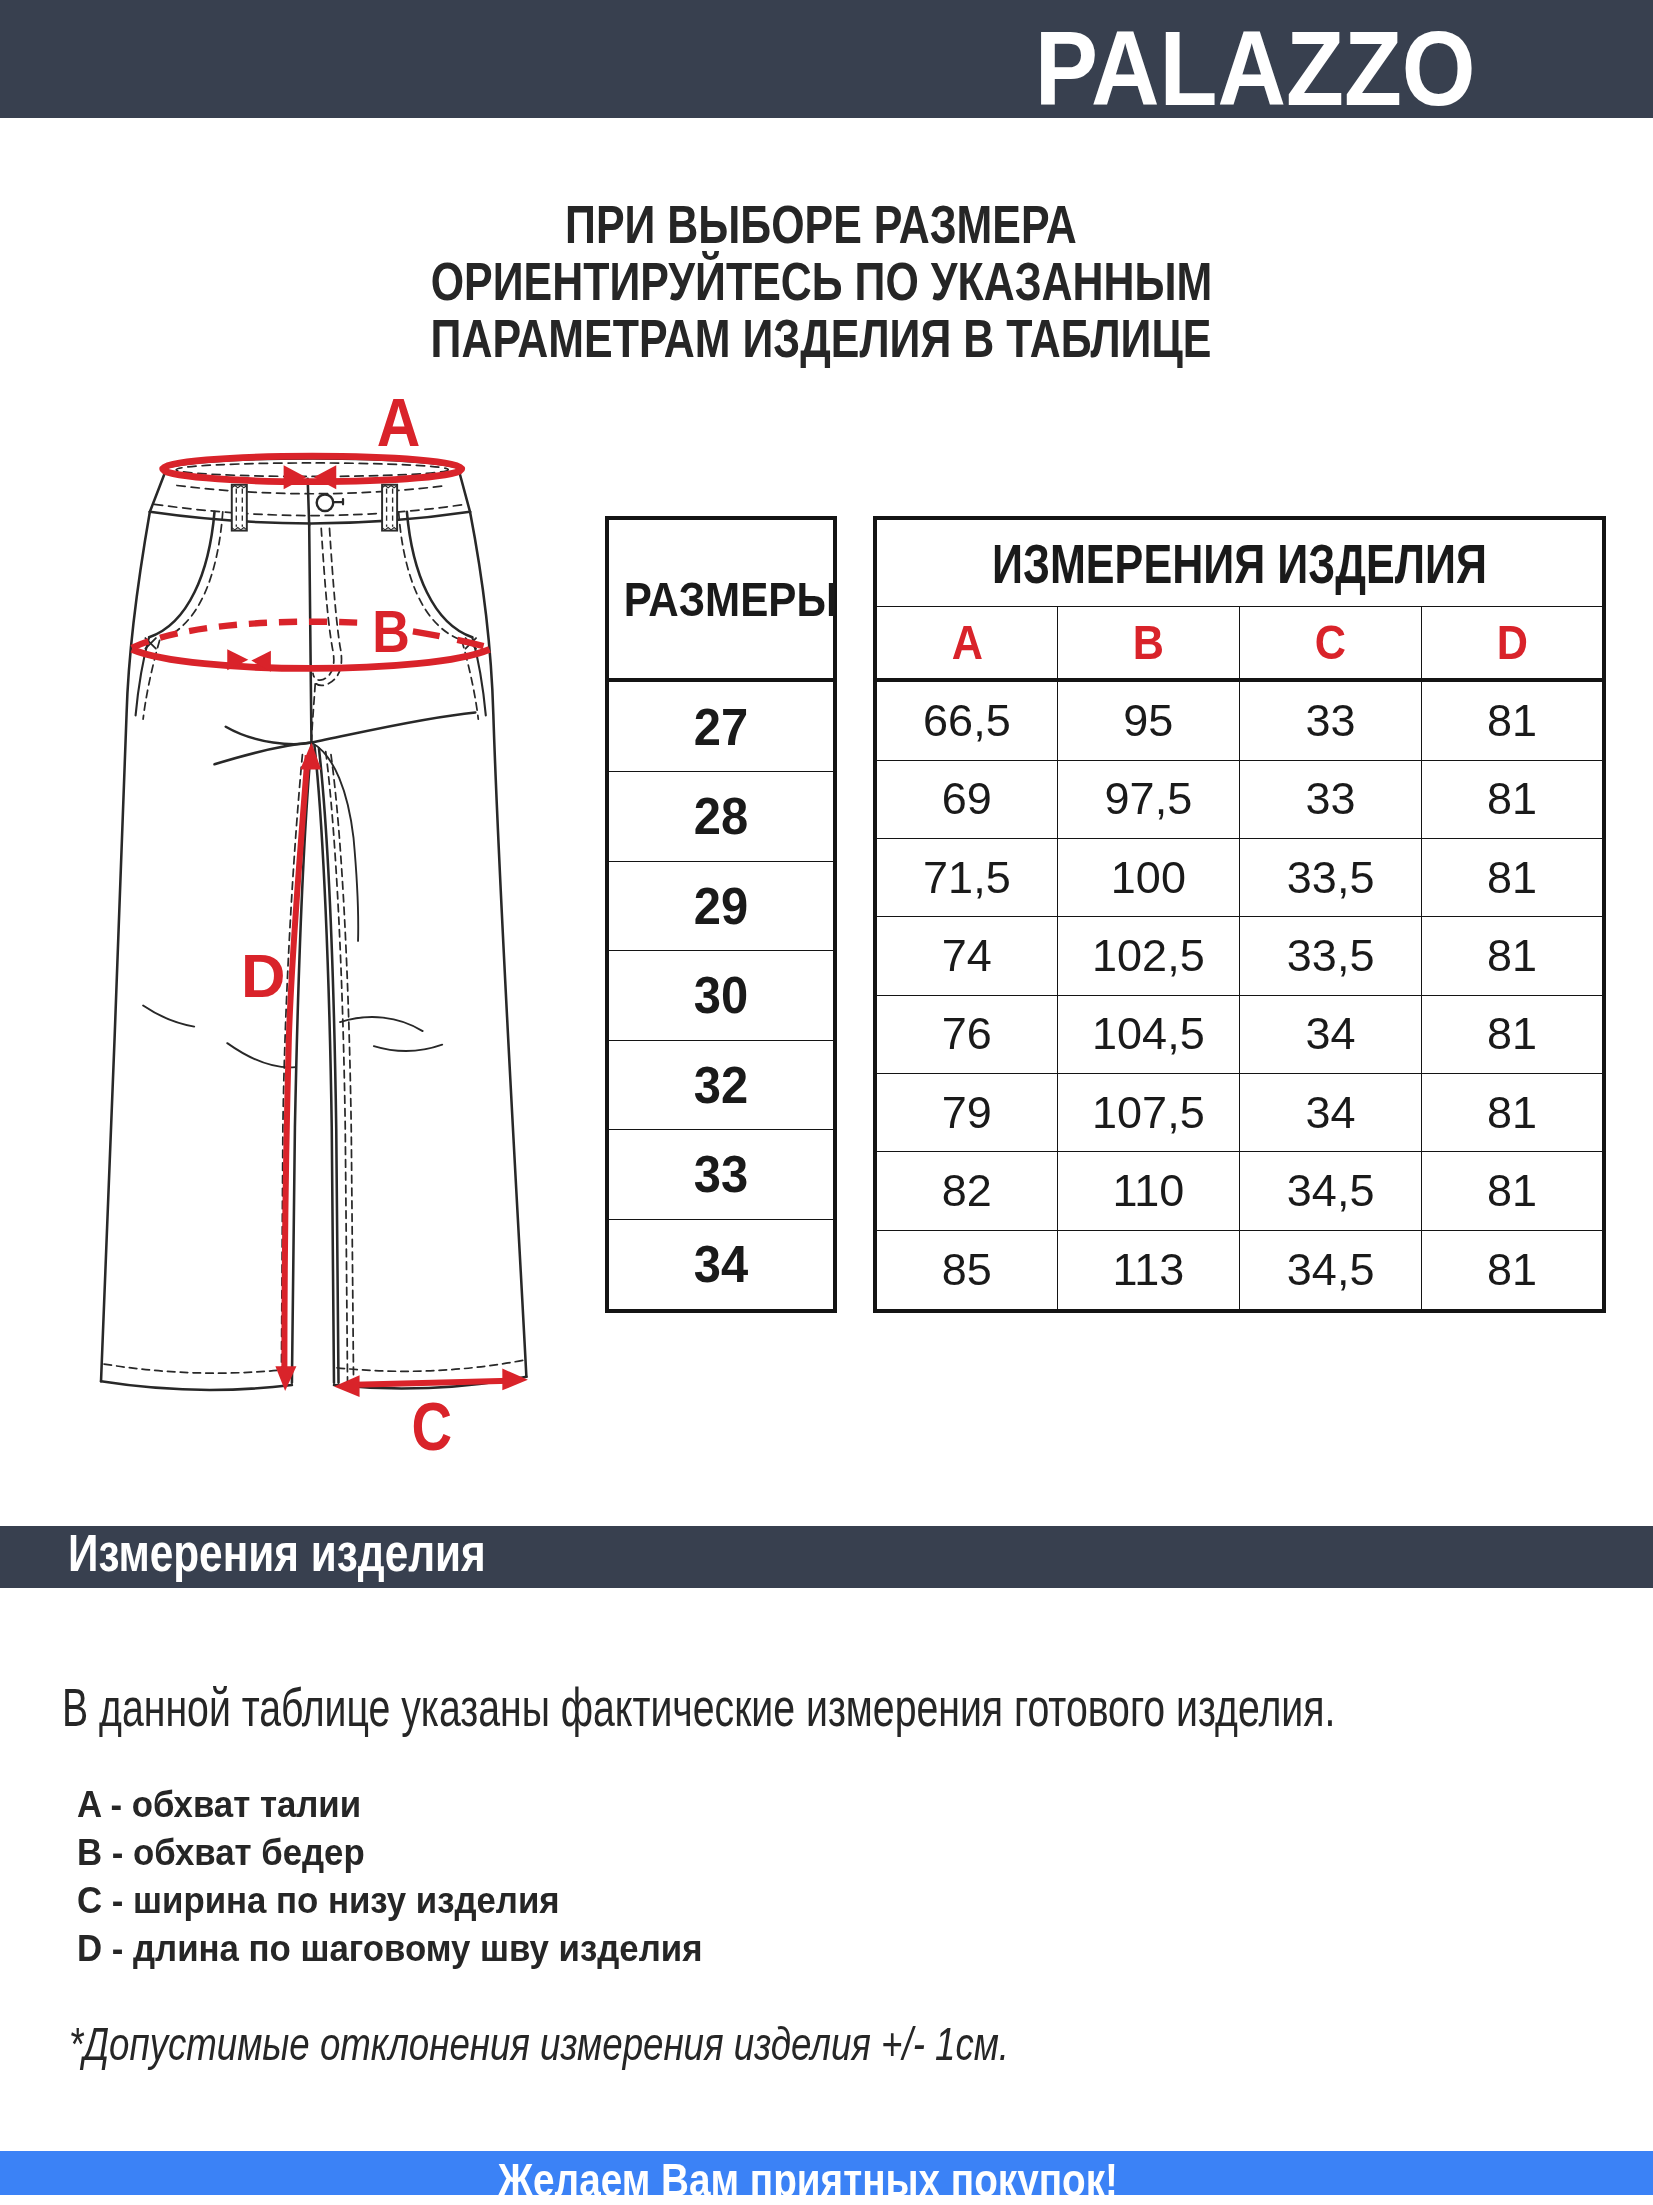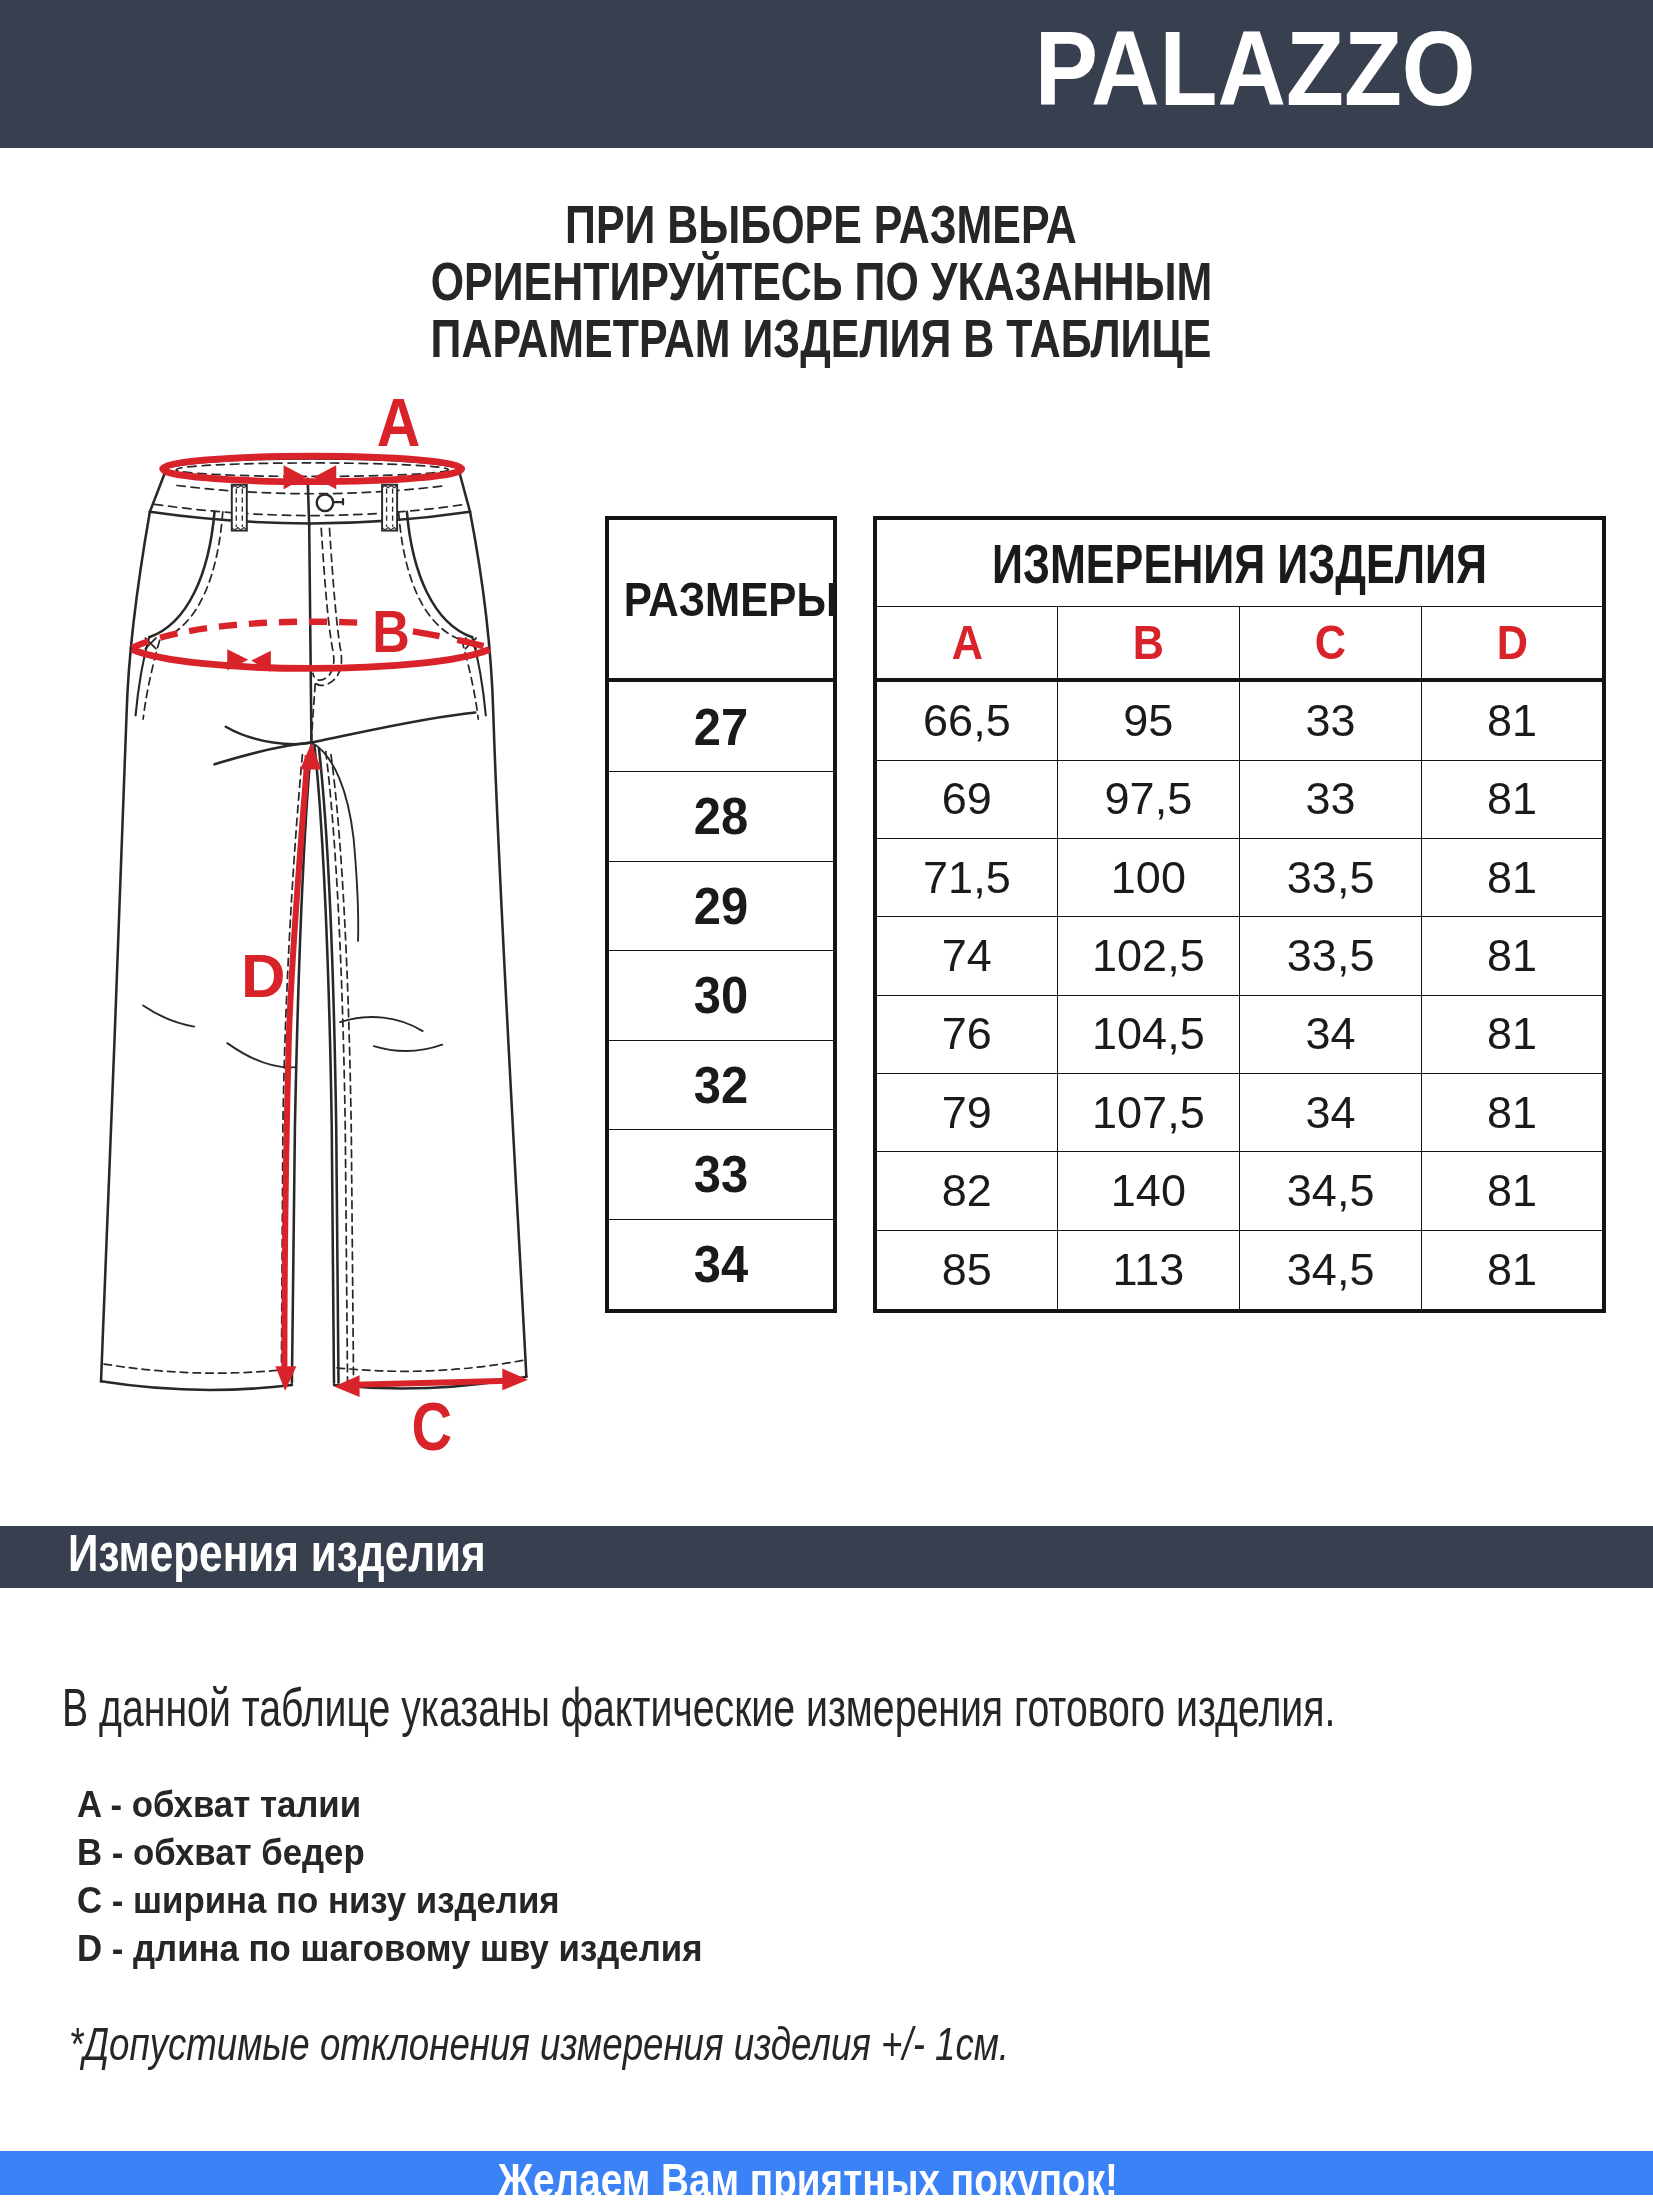--- a/index.html
+++ b/index.html
@@ -1,19 +1,19 @@
 <!DOCTYPE html>
 <html style="font-size:12px"><head>
 <meta charset="utf-8">
 <style>
   html,body{margin:0;padding:0;}
   body{width:1654px;height:2205px;position:relative;background:#fff;
        font-family:"Liberation Sans",sans-serif;overflow:hidden;}
   .abs{position:absolute;}
-  .topbar{left:0;top:0;width:1654px;height:148px;background:#38404F;}
+  .topbar{left:0;top:0;width:1654px;height:118px;background:#38404F;}
   .palazzo{right:178px;top:15px;color:#fff;font-weight:bold;font-size:106px;line-height:1;
            transform:scaleX(0.895);transform-origin:right;}
   .heading{left:0;top:196px;width:1642px;text-align:center;font-weight:bold;
            font-size:53px;line-height:57px;color:#262626;}
   .heading span{display:inline-block;transform:scaleX(0.81);transform-origin:center;white-space:nowrap;}
   .band{left:0;top:1526px;width:1654px;height:62px;background:#38404F;}
   .band span{position:absolute;left:68px;top:2.3px;line-height:1;color:#fff;font-weight:bold;font-size:51px;
              transform:scaleX(0.83);transform-origin:left;white-space:nowrap;}
   .intro{left:62px;top:1679px;font-size:53px;line-height:57px;color:#262626;
          transform:scaleX(0.74);transform-origin:left;white-space:nowrap;}
@@ -214,21 +214,21 @@
           <td class="num">81</td>
         </tr>
  <tr>
           <td class="num">79</td>
           <td class="num">107,5</td>
           <td class="num">34</td>
           <td class="num">81</td>
         </tr>
  <tr>
           <td class="num">82</td>
-          <td class="num">140</td>
+          <td class="num">110</td>
           <td class="num">34,5</td>
           <td class="num">81</td>
         </tr>
  <tr>
           <td class="num">85</td>
           <td class="num">113</td>
           <td class="num">34,5</td>
           <td class="num">81</td>
         </tr>
 </tbody>

